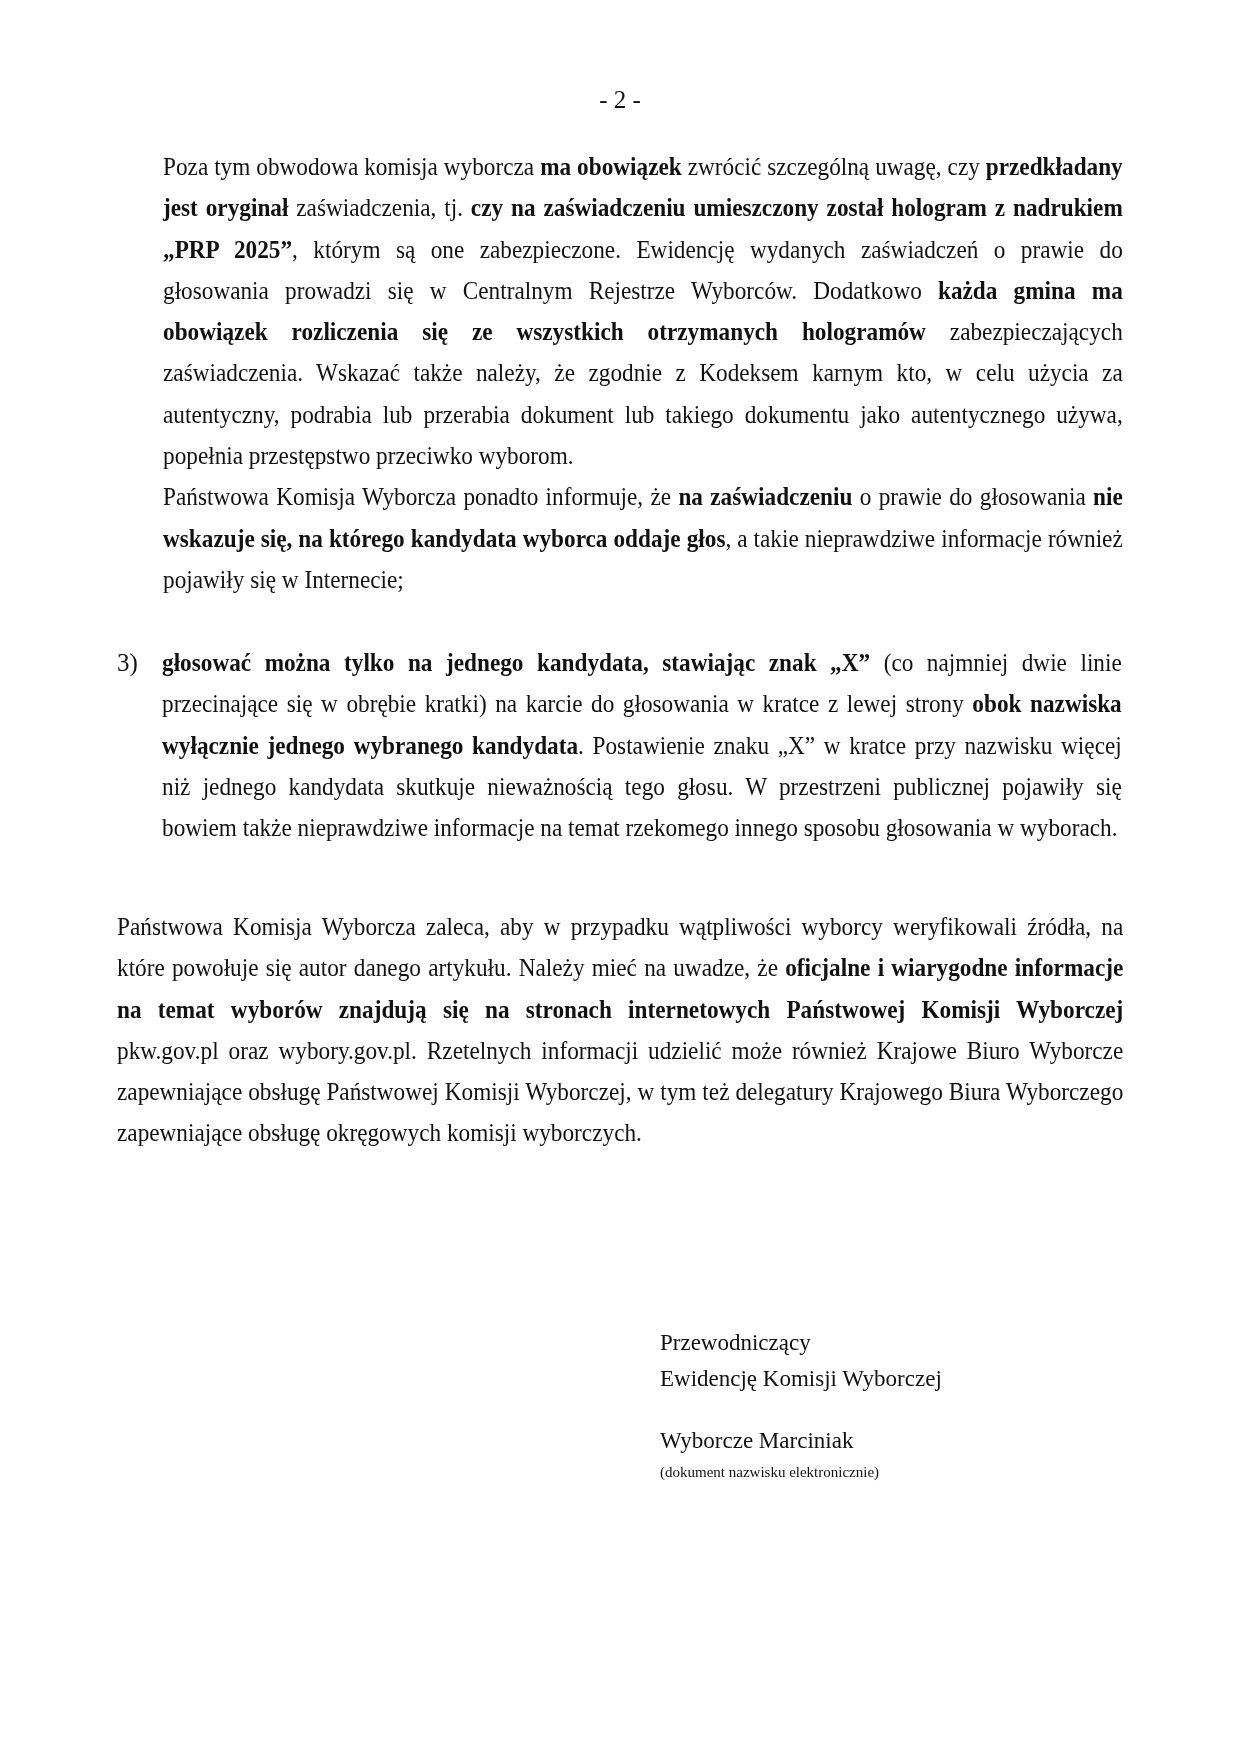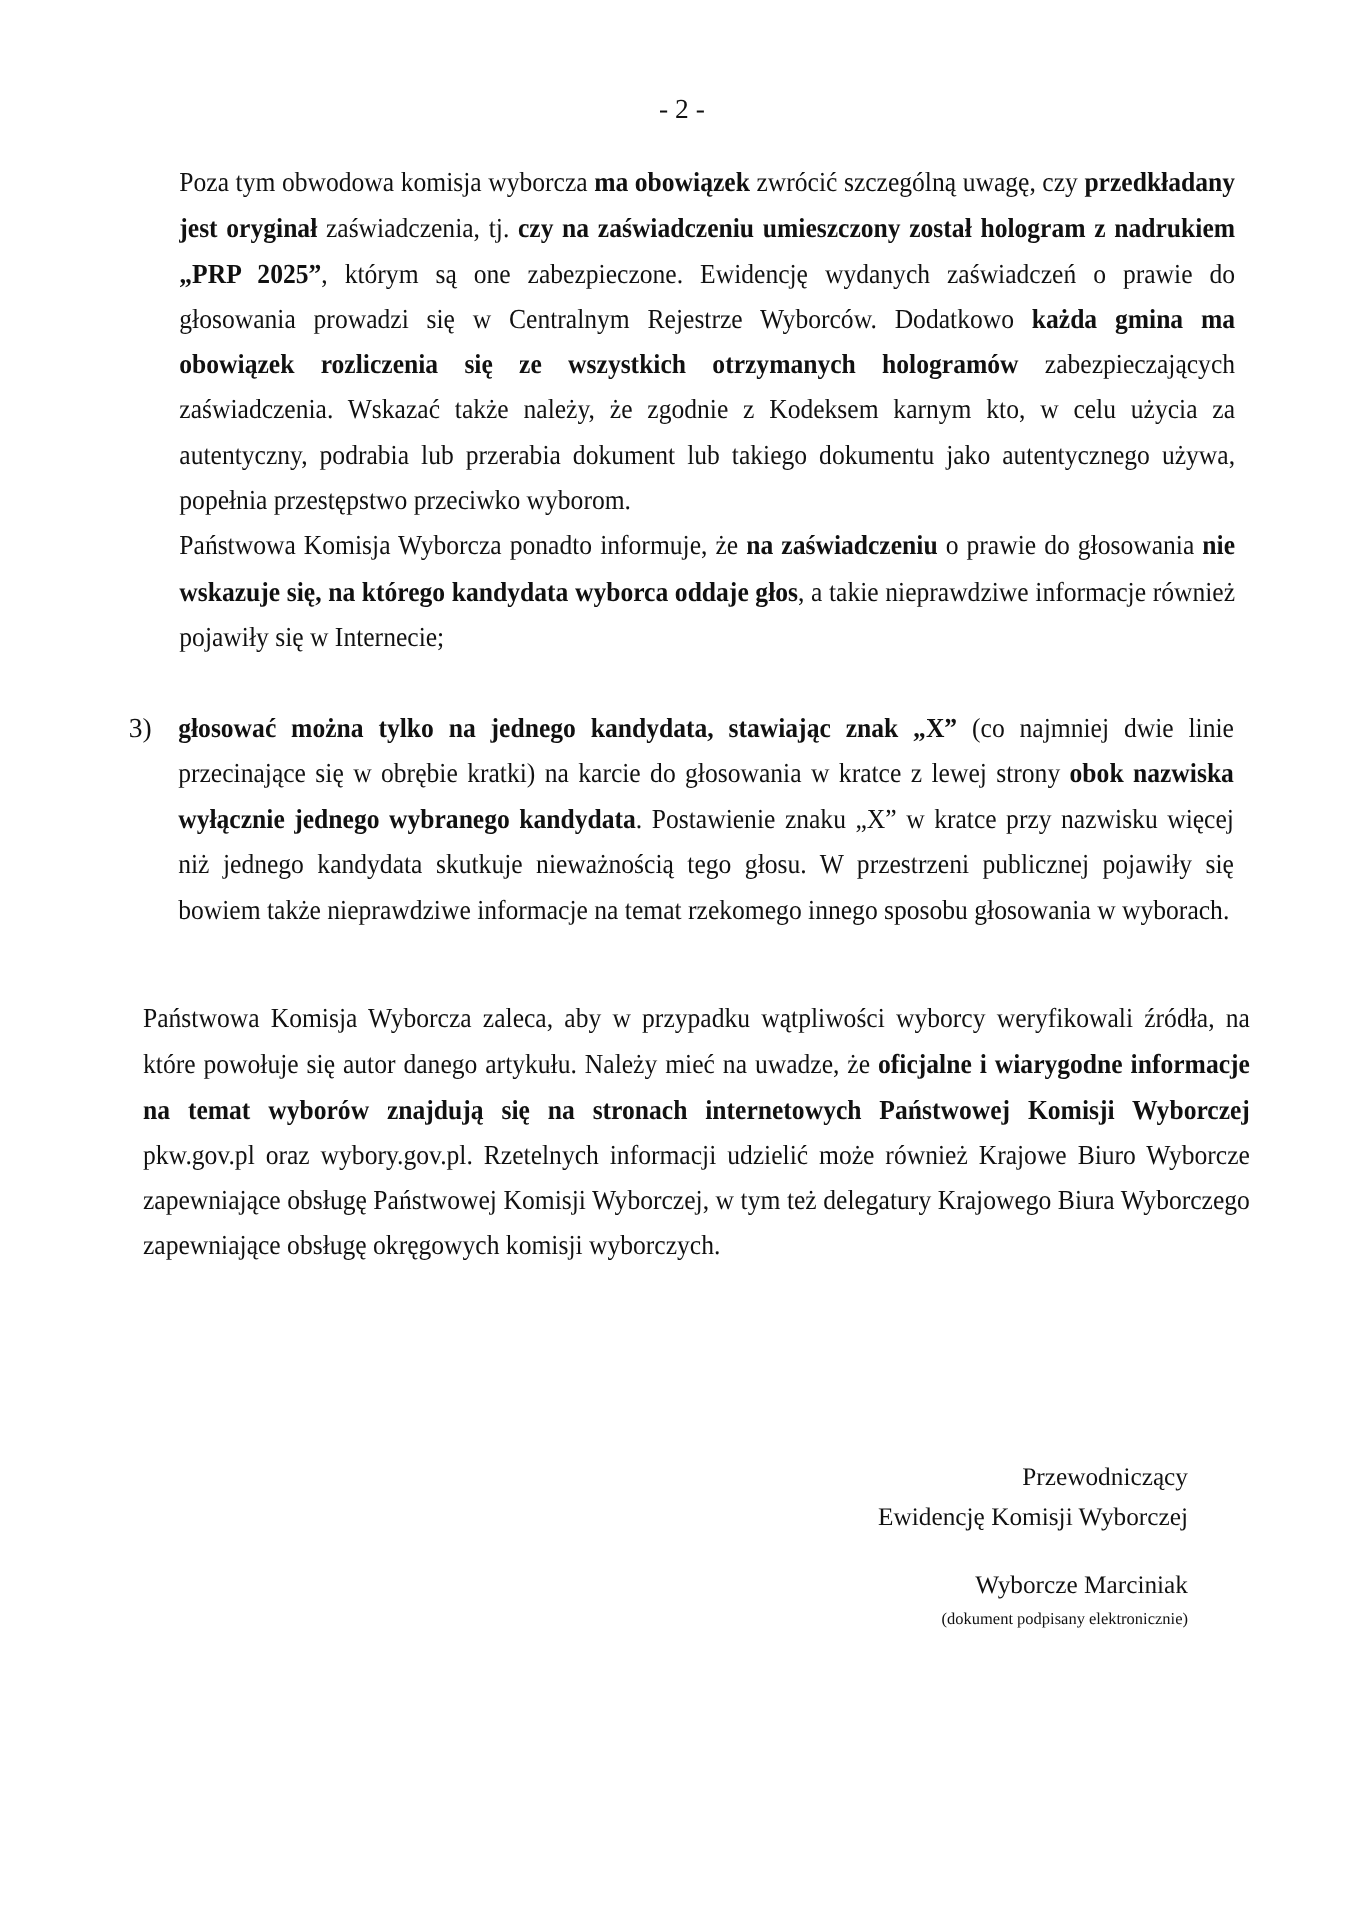--- a/index.html
+++ b/index.html
@@ -23,27 +23,27 @@
     .list-item-3 {
       position: absolute; left: 117px; top: 642px; width: 1082px;
     }
     .list-item-3 .marker {
       position: absolute; left: 0; top: 0; font-size: 25px; line-height: 41.3px;
     }
     .list-item-3 .item-body {
       position: absolute; left: 45px; top: 0; width: 1032px;
     }
     .final-paragraph {
-      position: absolute; left: 130px; top: 906px; width: 1082px;
+      position: absolute; left: 117px; top: 906px; width: 1082px;
     }
     p { margin: 0; }
     b { font-weight: bold; }
     .signature {
       position: absolute; left: 660px; top: 1325px; width: 420px;
-      text-align: right; font-size: 23px;
+      text-align: left; font-size: 23px;
     }
     .signature .title-line { line-height: 36px; }
     .signature .name { margin-top: 26px; line-height: 36px; }
     .signature .note { font-size: 15px; line-height: 22px; margin-top: 2px; }
   </style>
 </head>
 <body>
 
 <div class="page-number">- 2 -</div>
 
@@ -60,14 +60,14 @@
 </div>
 
 <div class="final-paragraph">
   <p class="body-text"><span>Państwowa Komisja Wyborcza zaleca, aby w przypadku wątpliwości wyborcy weryfikowali źródła, na które powołuje się autor danego artykułu. Należy mieć na uwadze, że </span><b>oficjalne i wiarygodne informacje na temat wyborów znajdują się na stronach internetowych Państwowej Komisji Wyborczej</b><span> pkw.gov.pl oraz wybory.gov.pl. Rzetelnych informacji udzielić może również Krajowe Biuro Wyborcze zapewniające obsługę Państwowej Komisji Wyborczej, w tym też delegatury Krajowego Biura Wyborczego zapewniające obsługę okręgowych komisji wyborczych.</span></p>
 </div>
 
 <div class="signature">
   <div class="title-line">Przewodniczący</div>
   <div class="title-line">Ewidencję Komisji Wyborczej</div>
   <div class="name">Wyborcze Marciniak</div>
-  <div class="note">(dokument podpisany elektronicznie)</div>
+  <div class="note">(dokument nazwisku elektronicznie)</div>
 </div>
 
 </body></html>

